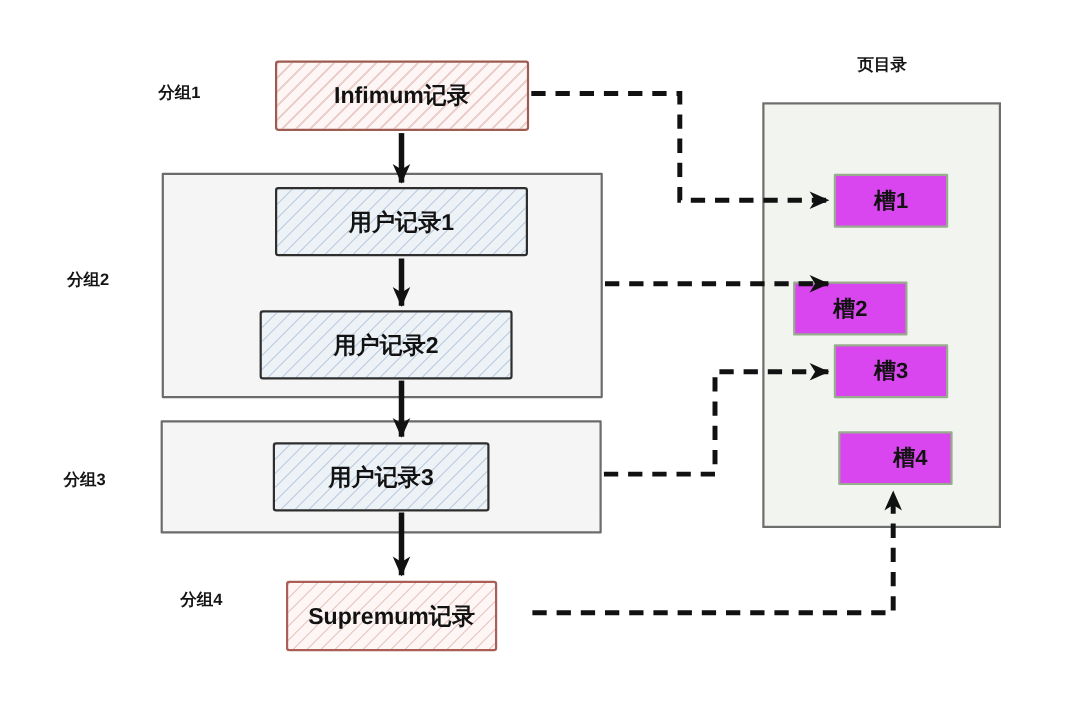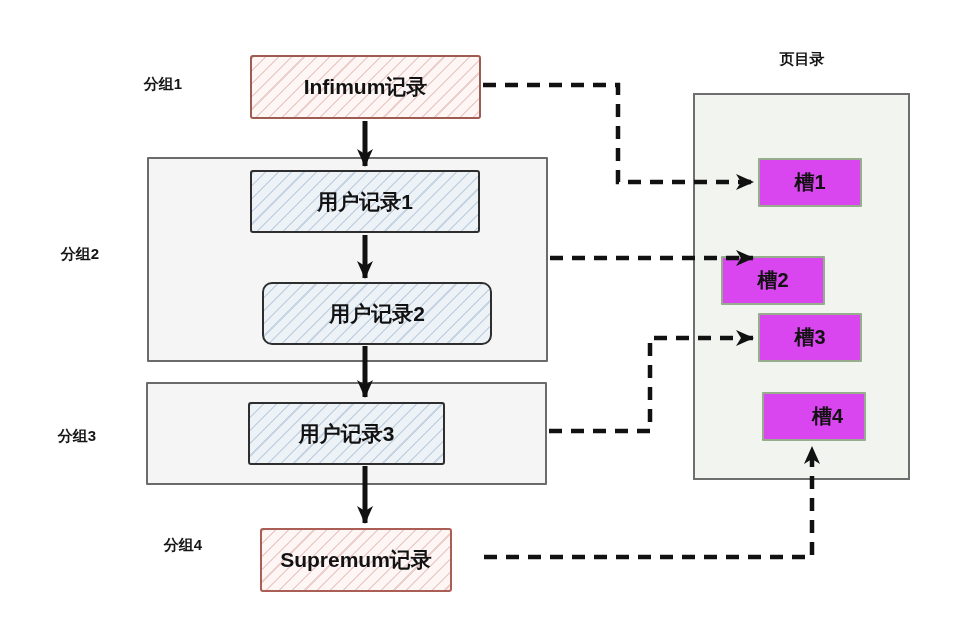--- a/index.html
+++ b/index.html
@@ -47,21 +47,21 @@
   <div class="lbl" style="left:30px;top:245px;width:100px;">分组2</div>
   <div class="lbl" style="left:27px;top:427px;width:100px;text-align:center;">分组3</div>
   <div class="lbl" style="left:133px;top:536px;width:100px;">分组4</div>
   <div class="lbl" style="left:746px;top:50px;width:112px;">页目录</div>
 
   <div class="group-box" style="left:147px;top:157px;width:401px;height:205px;"></div>
   <div class="group-box" style="left:146px;top:382px;width:401px;height:103px;"></div>
 
   <div class="rec sys" style="left:250px;top:55px;width:231px;height:64px;">Infimum记录</div>
   <div class="rec user" style="left:250px;top:170px;width:230px;height:63px;">用户记录1</div>
-  <div class="rec user" style="left:262px;top:282px;width:230px;height:63px;border-radius:10px;">用户记录2</div>
+  <div class="rec user" style="left:236px;top:282px;width:230px;height:63px;">用户记录2</div>
   <div class="rec user" style="left:248px;top:402px;width:197px;height:63px;">用户记录3</div>
   <div class="rec sys sup" style="left:260px;top:528px;width:192px;height:64px;">Supremum记录</div>
 
   <div class="pagedir" style="left:693px;top:93px;width:217px;height:387px;"></div>
   <div class="slot" style="left:758px;top:158px;width:104px;height:49px;">槽1</div>
   <div class="slot" style="left:721px;top:234px;width:104px;height:49px;margin-top:22px;">槽2</div>
   <div class="slot" style="left:758px;top:313px;width:104px;height:49px;">槽3</div>
   <div class="slot" style="left:762px;top:392px;width:104px;height:49px;padding-left:27px;">槽4</div>
 
   <svg id="wires" width="968" height="638" viewBox="0 0 968 638">

